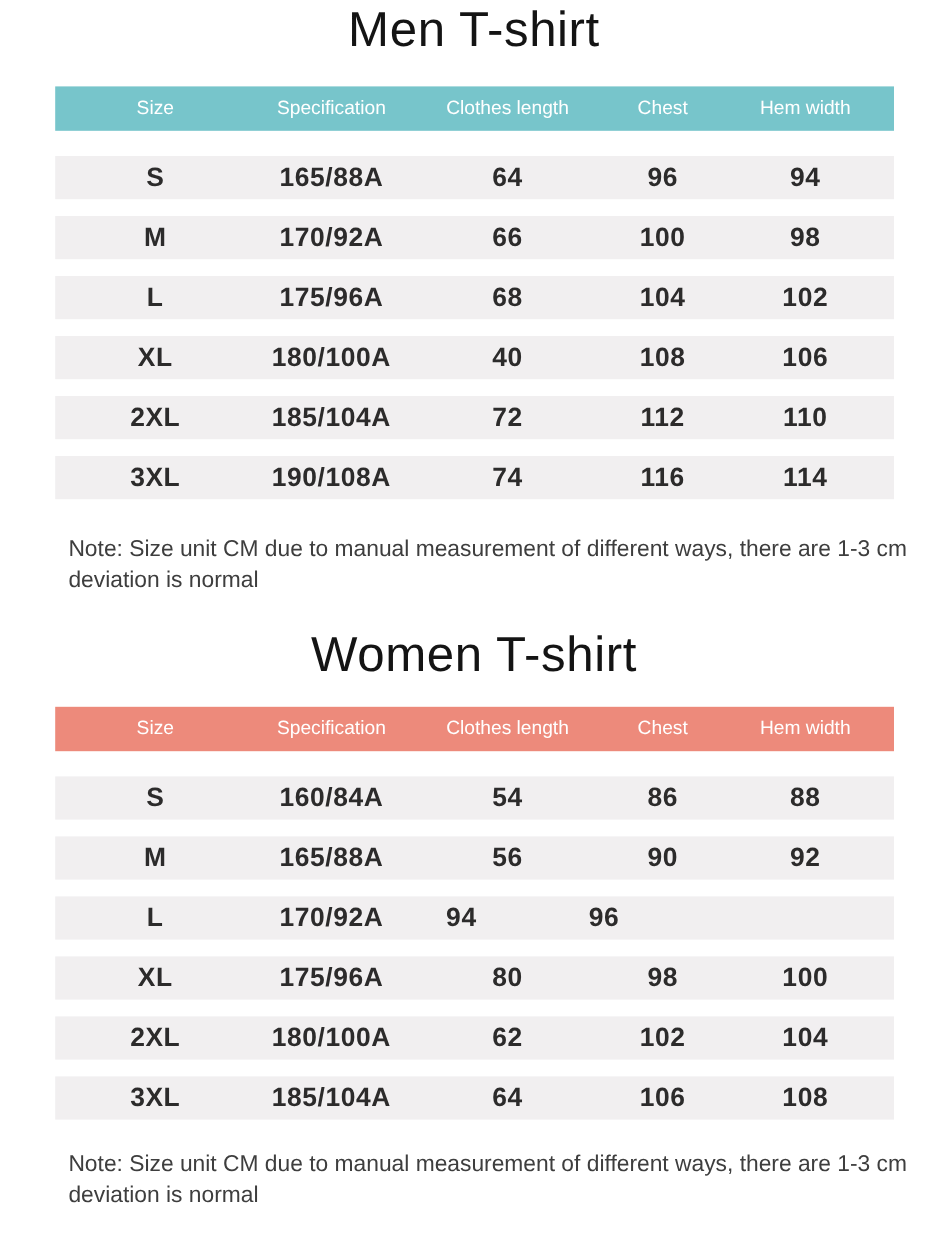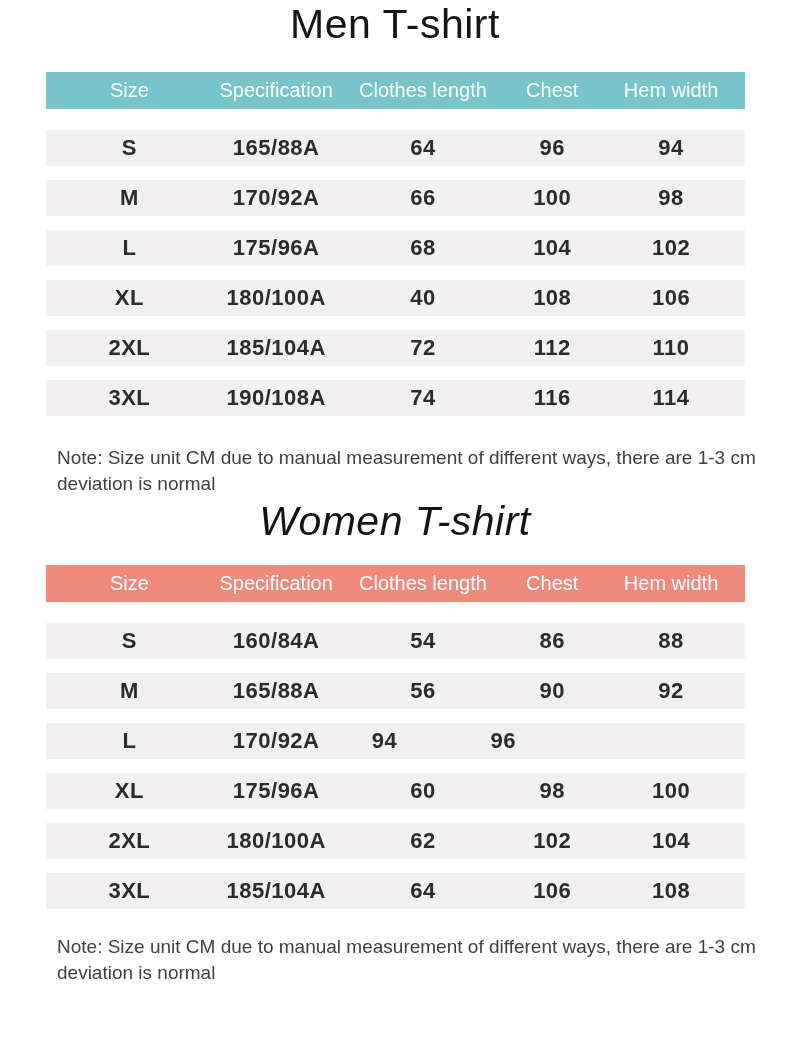--- a/index.html
+++ b/index.html
@@ -5,28 +5,28 @@
   html,body{margin:0;padding:0;background:#ffffff;}
   .page{
     width:790px;height:1047px;background:#ffffff;box-sizing:border-box;
     overflow:hidden;
     font-family:"Liberation Sans",sans-serif;
   }
   .title{
     margin:0;text-align:center;font-size:41px;line-height:48px;
     font-weight:400;color:#141414;letter-spacing:0.5px;
   }
-  .women-title{font-style:italic;}
+  .women-title{margin-top:24px;}
   .size-table{width:699px;margin:0 auto;}
   .men-table{margin-top:24px;}
   .women-table{margin-top:20px;}
   .hdr{display:flex;align-items:center;height:37px;color:#ffffff;}
   .men-table .hdr{background:#77c5cb;}
   .women-table .hdr{background:#ed8a7b;}
-  .hdr .c{font-size:20px;font-weight:400;}
+  .hdr .c{font-size:16px;font-weight:400;}
   .row{
     display:flex;align-items:center;height:36px;background:#f1eff0;
     margin-top:14px;color:#2c2b2b;
   }
   .hdr + .row{margin-top:21px;}
   .c{text-align:center;box-sizing:border-box;}
   .c0{width:24%;}
   .c1{width:18%;}
   .c2{width:24%;}
   .c3{width:13%;}
@@ -130,21 +130,21 @@
     </div>
     <div class="row">
       <div class="c c0">L</div>
       <div class="c c1">170/92A</div>
       <div class="c c3">94</div>
       <div class="c c4">96</div>
     </div>
     <div class="row">
       <div class="c c0">XL</div>
       <div class="c c1">175/96A</div>
-      <div class="c c2">60</div>
+      <div class="c c2">80</div>
       <div class="c c3">98</div>
       <div class="c c4">100</div>
     </div>
     <div class="row">
       <div class="c c0">2XL</div>
       <div class="c c1">180/100A</div>
       <div class="c c2">62</div>
       <div class="c c3">102</div>
       <div class="c c4">104</div>
     </div>

